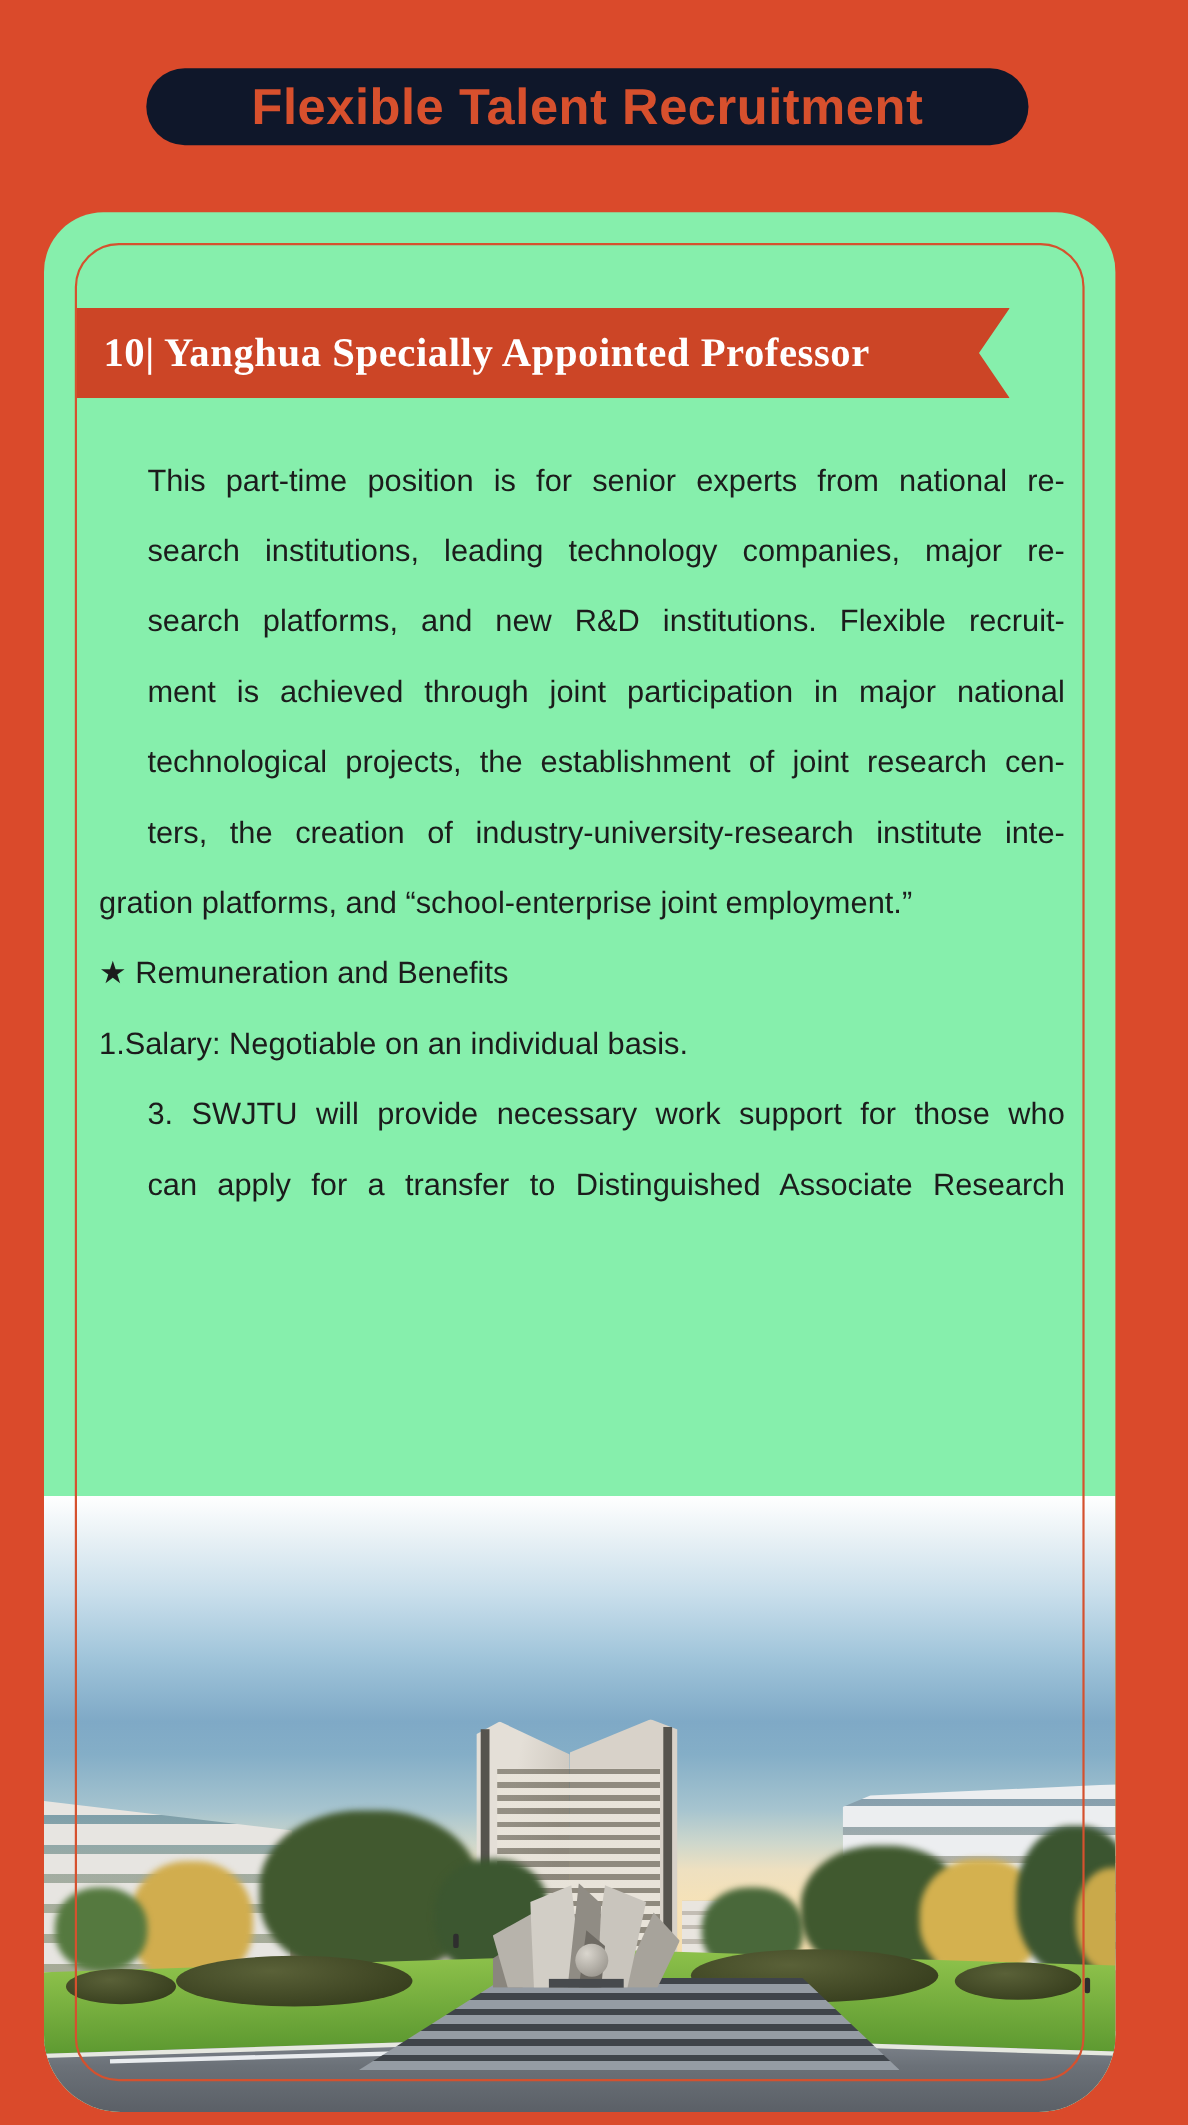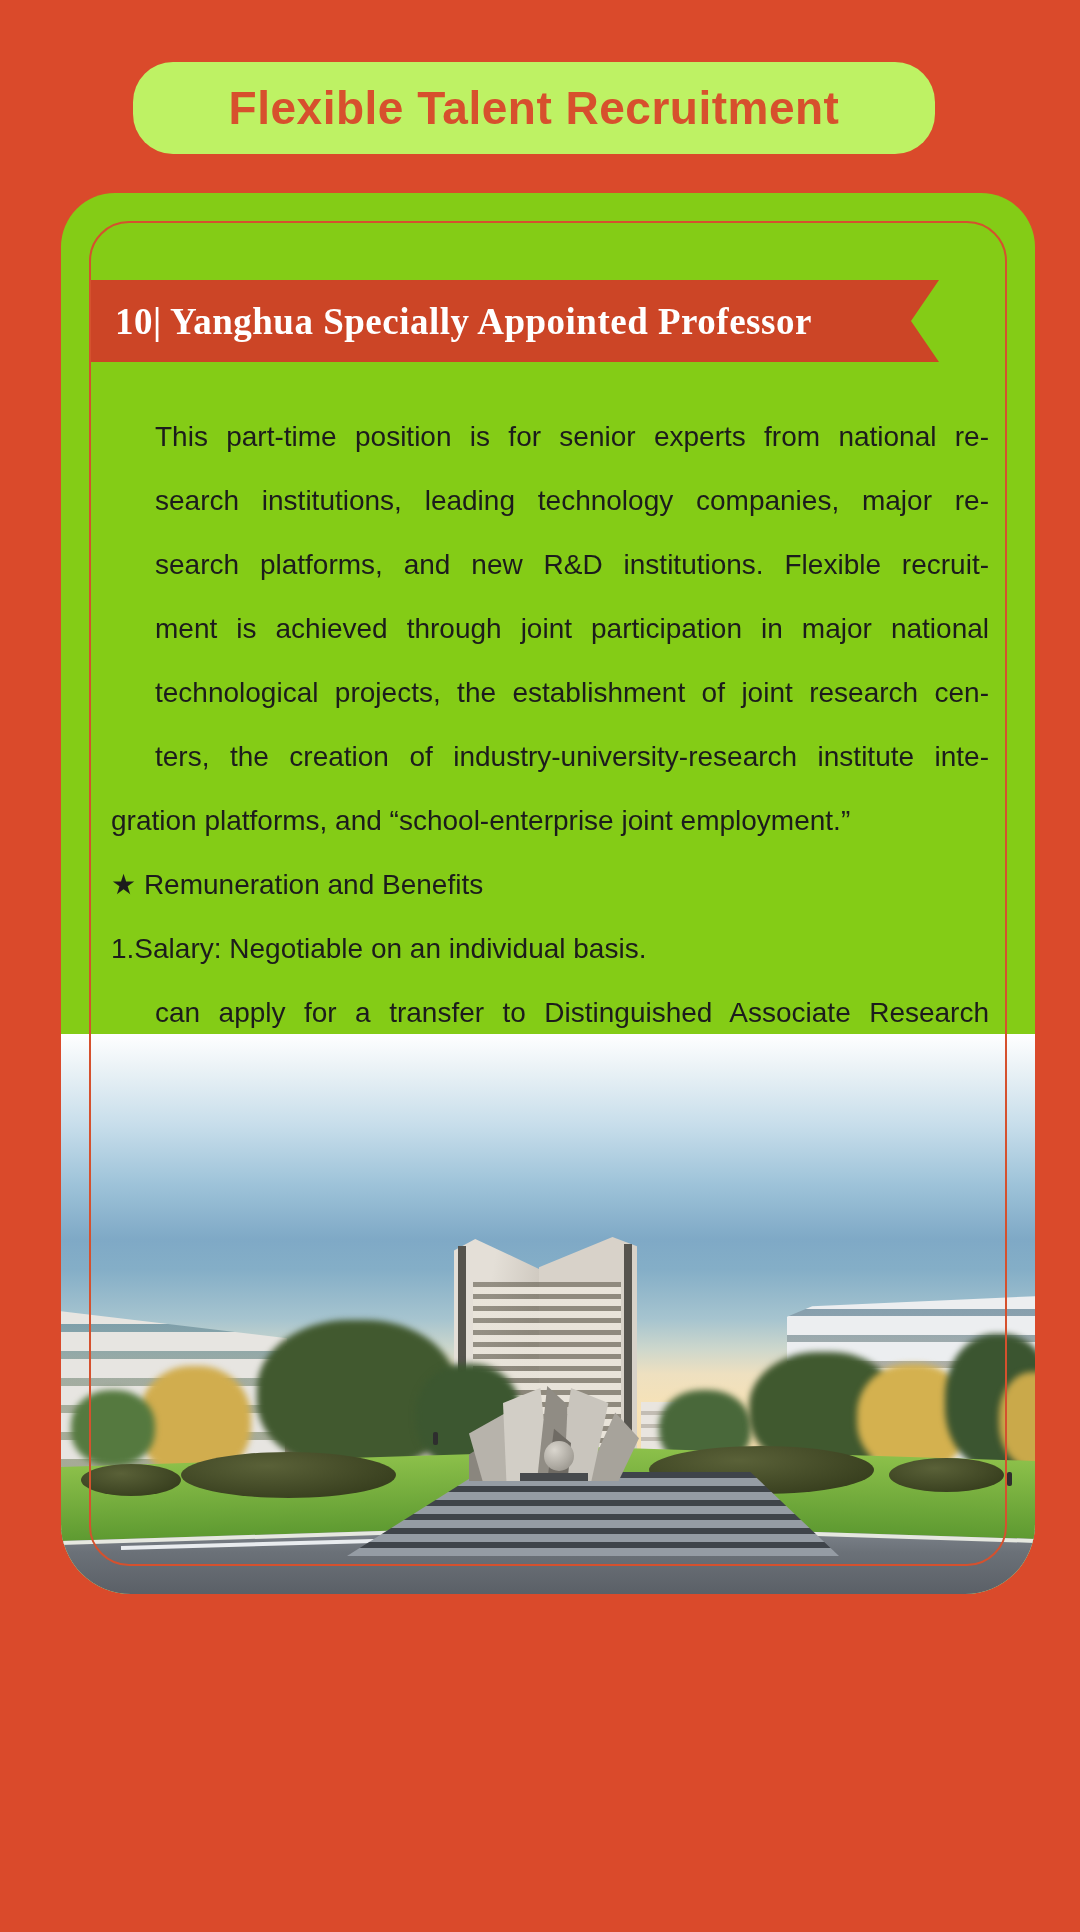--- a/index.html
+++ b/index.html
@@ -7,32 +7,32 @@
     --banner:#CC4526;
     --accent:#D5512E;
     --ink:#1C1C1C;
   }
   *{margin:0;padding:0;box-sizing:border-box;}
   body{background:var(--bg);font-family:"Liberation Sans",sans-serif;}
   .page{position:relative;width:1080px;height:1932px;background:var(--bg);overflow:hidden;}
 
   
   .title-pill{
-    position:absolute;left:133px;top:62px;width:802px;height:92px;
-    background:#bef264;border-radius:40px;
+    position:absolute;left:133px;top:62px;width:802px;height:70px;
+    background:#0f172a;border-radius:40px;
     display:flex;align-items:center;justify-content:center;
   }
   .title-pill span{
     font-size:46px;font-weight:bold;color:#D7502D;letter-spacing:.5px;
   }
 
   
   .card{
-    position:absolute;left:61px;top:193px;width:974px;height:1401px;
-    background:#84cc16;border-radius:54px 54px 70px 70px;overflow:hidden;
+    position:absolute;left:40px;top:193px;width:974px;height:1727px;
+    background:#86efac;border-radius:54px 54px 70px 70px;overflow:hidden;
   }
   .inner-border{
     position:absolute;inset:28px;border:2px solid var(--accent);
     border-radius:40px;pointer-events:none;z-index:30;
   }
 
   
   .ribbon{
     position:absolute;left:30px;top:87px;width:848px;height:82px;
     background:var(--banner);z-index:31;
@@ -199,17 +199,18 @@
     <div class="body-text">
       <div class="ln jl">This part-time position is for senior experts from national re-</div>
       <div class="ln jl">search institutions, leading technology companies, major re-</div>
       <div class="ln jl">search platforms, and new R&amp;D institutions. Flexible recruit-</div>
       <div class="ln jl">ment is achieved through joint participation in major national</div>
       <div class="ln jl">technological projects, the establishment of joint research cen-</div>
       <div class="ln jl">ters, the creation of industry-university-research institute inte-</div>
       <div class="ln">gration platforms, and “school-enterprise joint employment.”</div>
       <div class="ln hd">★ Remuneration and Benefits</div>
       <div class="ln">1.Salary: Negotiable on an individual basis.</div>
+      <div class="ln jl">3. SWJTU will provide necessary work support for those who</div>
       <div class="ln jl">can apply for a transfer to Distinguished Associate Research</div>
     </div>
 
   </div>
 </div>
 
 </body></html>

